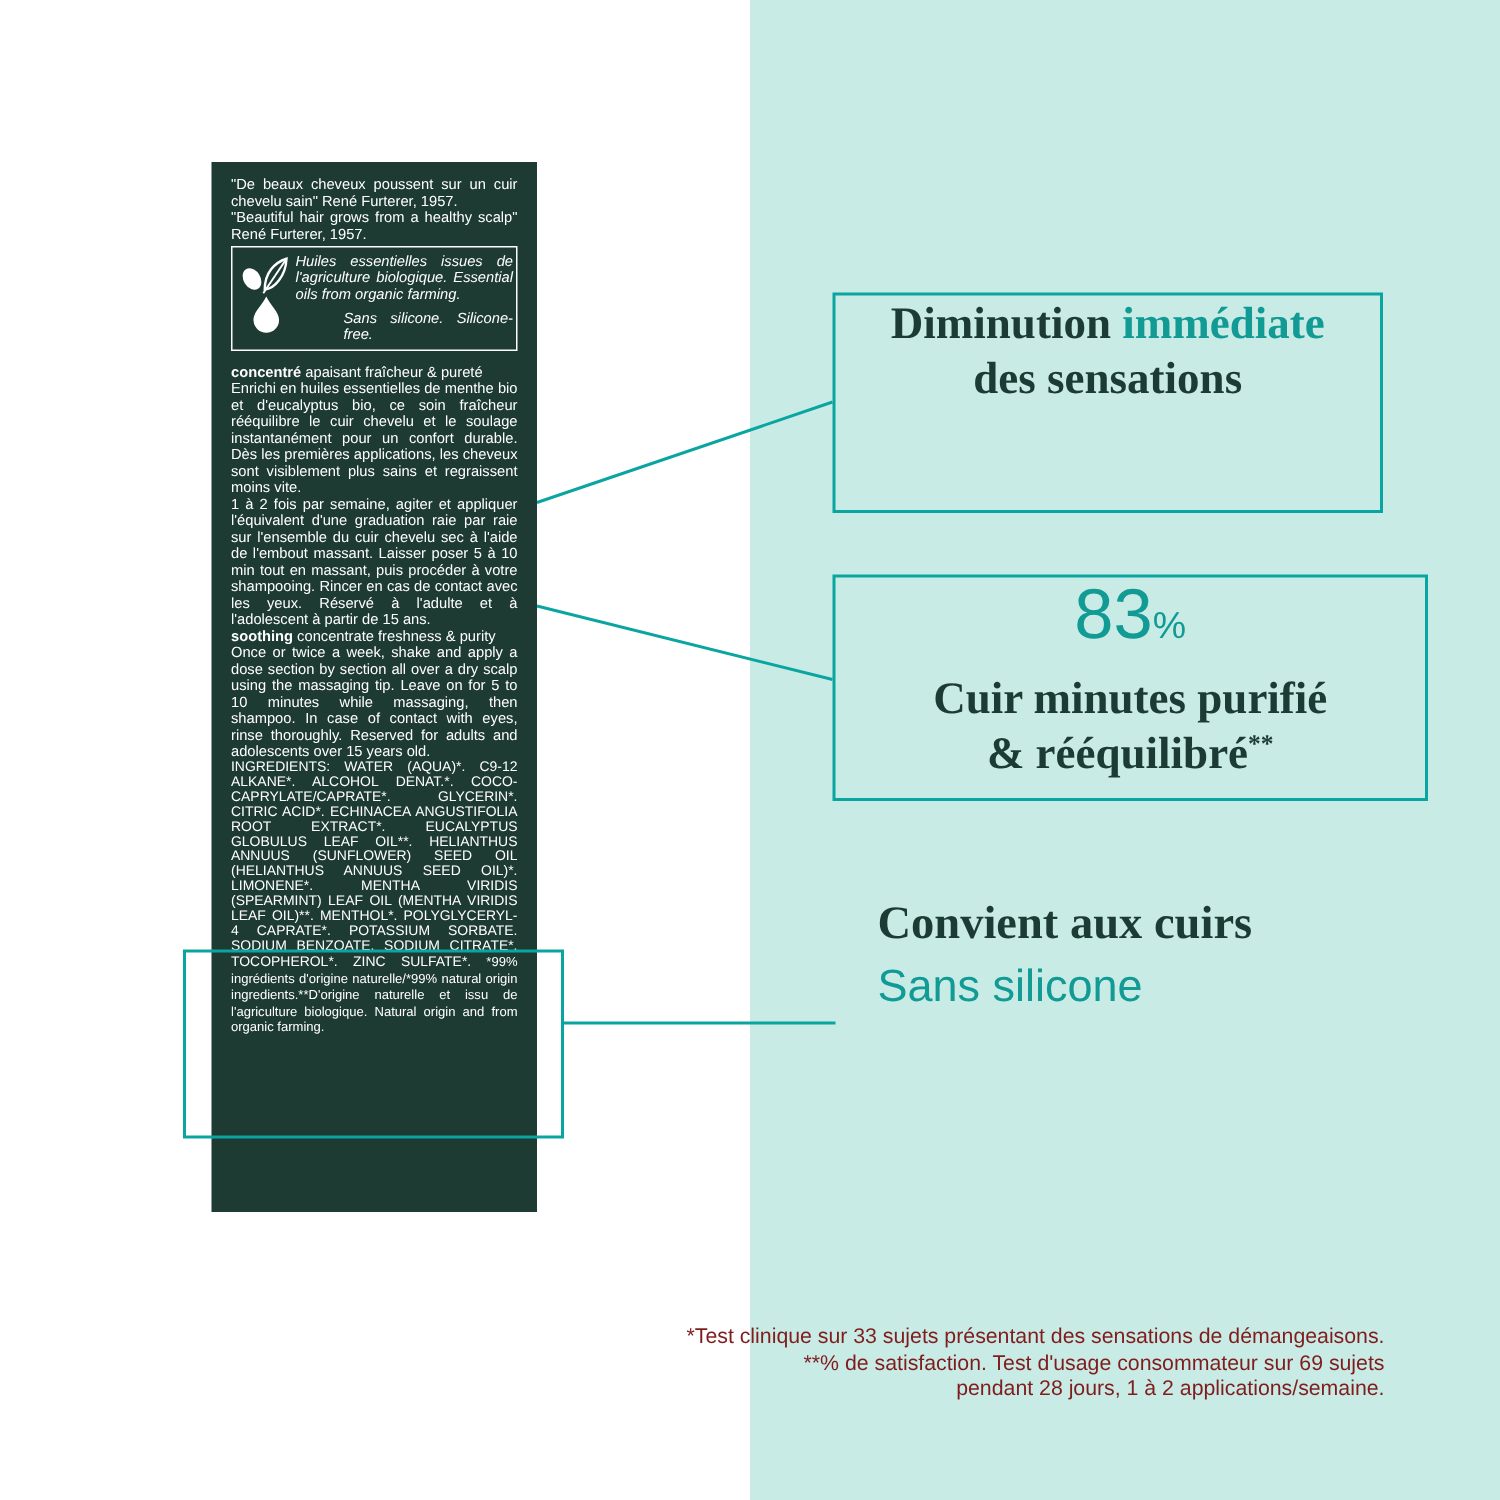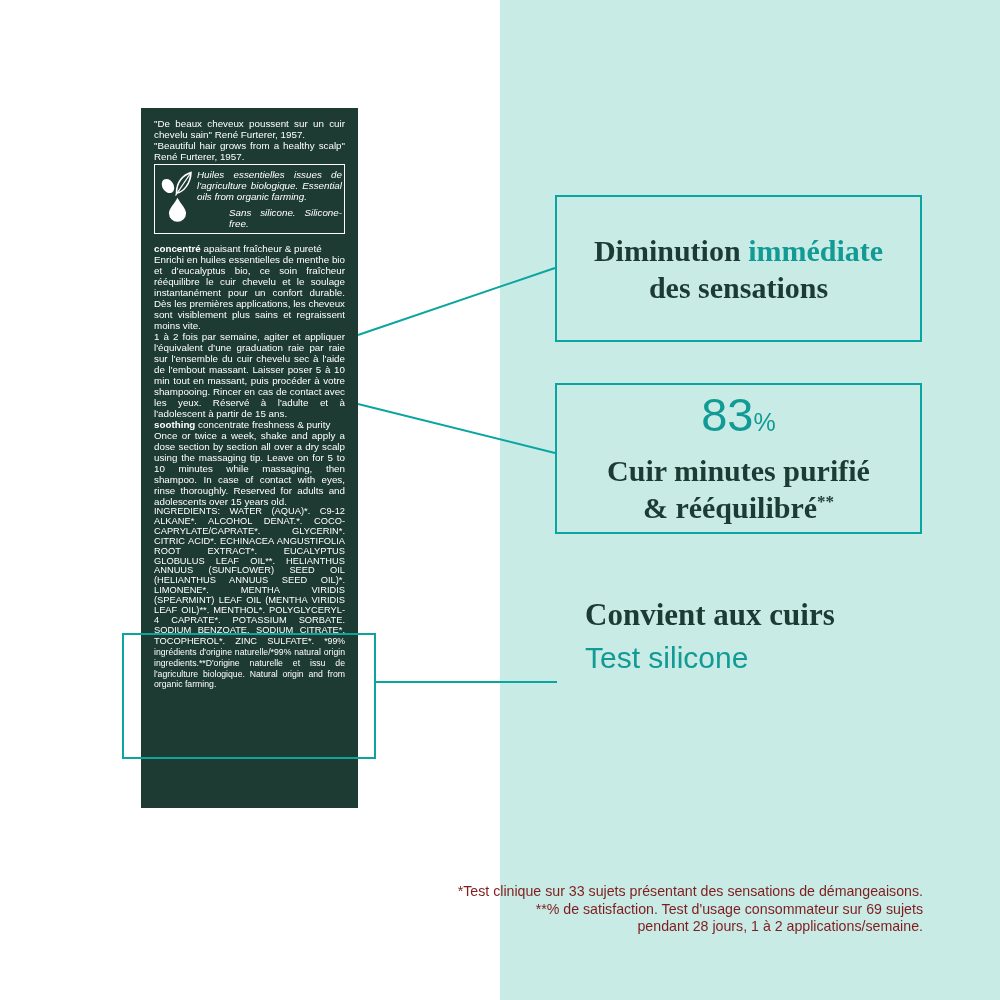--- a/index.html
+++ b/index.html
@@ -40,25 +40,25 @@
 
   
   .ingredients-outline{
     position:absolute;left:122px;top:633px;width:254px;height:126px;
     border:2px solid #0ba5a1;box-sizing:border-box;z-index:3;background:transparent;
   }
 
   
   .claim-box{
     position:absolute;border:2px solid #0ba5a1;box-sizing:border-box;
-    display:flex;flex-direction:column;align-items:center;justify-content:center;
+    display:flex;flex-direction:column;align-items:center;
     z-index:2;text-align:center;
   }
   .box1{left:555px;top:195px;width:367px;height:147px;}
-  .box2{left:555px;top:383px;width:367px;height:151px;}
+  .box2{left:555px;top:383px;width:397px;height:151px;}
   .serif-line{
     font-family:"Liberation Serif", serif;font-weight:bold;
     color:#1d3b35;font-size:30px;line-height:37px;
   }
   .teal-text{color:#129a95;}
   .serif-line sup{font-size:17px;vertical-align:super;line-height:0;}
   .stat-line{color:#129a95;line-height:48px;margin-bottom:2px;}
   .stat-num{font-size:47px;font-family:"Liberation Sans", sans-serif;}
   .stat-pct{font-size:25px;font-family:"Liberation Sans", sans-serif;}
 
@@ -132,20 +132,20 @@
 </div>
 
 <div class="claim-box box2">
   <div class="stat-line"><span class="stat-num">83</span><span class="stat-pct">%</span></div>
   <div class="serif-line">Cuir minutes purifié</div>
   <div class="serif-line"><span>&amp; rééquilibré</span><sup>**</sup></div>
 </div>
 
 <div class="claim3">
   <div class="serif-line">Convient aux cuirs</div>
-  <div class="sans-teal">Test silicone</div>
+  <div class="sans-teal">Sans silicone</div>
 </div>
 
 <div class="footnote">
   <div>*Test clinique sur 33 sujets présentant des sensations de démangeaisons.</div>
   <div>**% de satisfaction. Test d'usage consommateur sur 69 sujets</div>
   <div>pendant 28 jours, 1 à 2 applications/semaine.</div>
 </div>
 
 </body></html>

